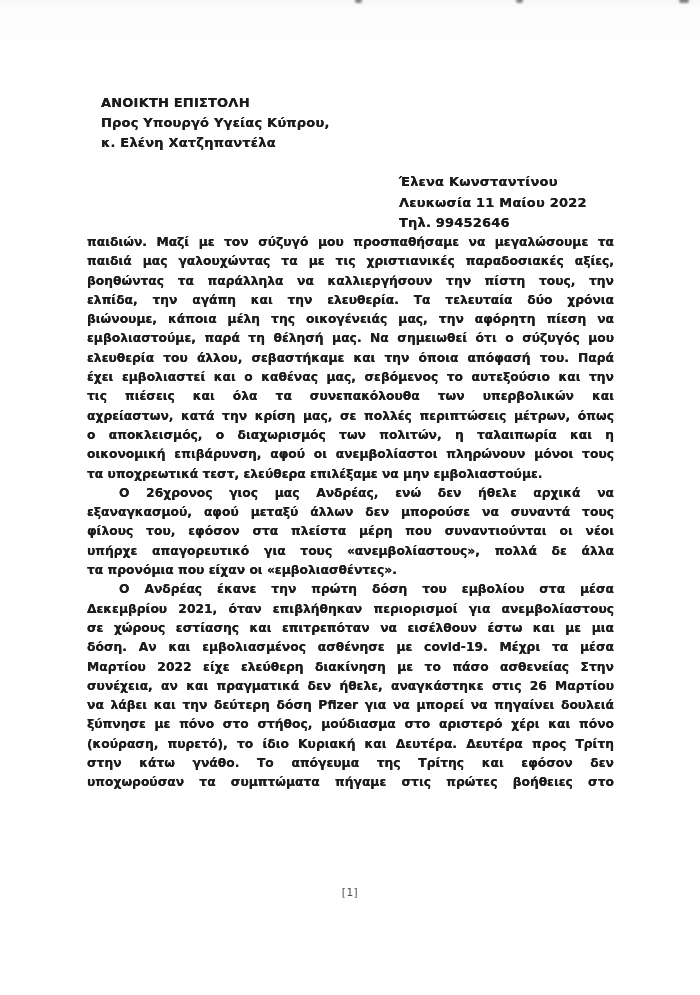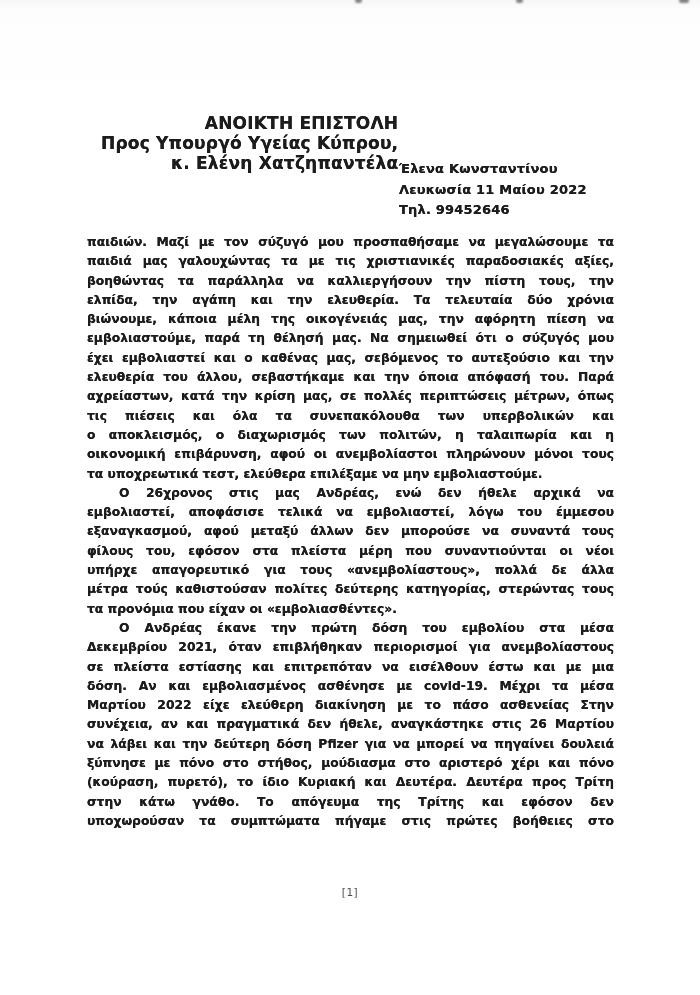--- a/index.html
+++ b/index.html
@@ -17,29 +17,28 @@
   
   .scan-mark{
     position:absolute;top:-2px;height:5px;border-radius:3px;
     background:#6d6d6d;filter:blur(1px);opacity:.85;
   }
   .mark-1{left:355px;width:7px;}
   .mark-2{left:516px;width:7px;}
   .mark-3{left:679px;width:10px;}
 
   .header-block{
-    position:absolute;left:101px;top:113px;
-    font-size:17px;font-weight:bold;line-height:20px;
+    position:absolute;left:101px;top:93px;
+    font-size:13px;font-weight:bold;line-height:20px;
     color:#1c1c1c;letter-spacing:.2px;
     text-shadow:0 0 .4px #1c1c1c;
     white-space:nowrap;
-    text-align:right;
   }
   .sender-block{
-    position:absolute;left:399px;top:159px;
+    position:absolute;left:399px;top:172px;
     font-size:13px;font-weight:bold;line-height:20.5px;
     color:#1c1c1c;letter-spacing:.2px;
     text-shadow:0 0 .4px #1c1c1c;
     white-space:nowrap;
   }
   .letter-body{
     position:absolute;left:87px;top:233px;width:527px;
     font-size:12.3px;font-weight:bold;
     color:#1d1d1d;
     text-shadow:0 0 .35px #1d1d1d;
@@ -82,37 +81,35 @@
     <div>Τηλ. 99452646</div>
   </div>
 
   <div class="letter-body">
       <div class="tline">παιδιών. Μαζί με τον σύζυγό μου προσπαθήσαμε να μεγαλώσουμε τα</div>
       <div class="tline">παιδιά μας γαλουχώντας τα με τις χριστιανικές παραδοσιακές αξίες,</div>
       <div class="tline">βοηθώντας τα παράλληλα να καλλιεργήσουν την πίστη τους, την</div>
       <div class="tline">ελπίδα, την αγάπη και την ελευθερία. Τα τελευταία δύο χρόνια</div>
       <div class="tline">βιώνουμε, κάποια μέλη της οικογένειάς μας, την αφόρητη πίεση να</div>
       <div class="tline">εμβολιαστούμε, παρά τη θέλησή μας. Να σημειωθεί ότι ο σύζυγός μου</div>
+      <div class="tline">ελευθερία του άλλου, σεβαστήκαμε και την όποια απόφασή του. Παρά</div>
       <div class="tline">έχει εμβολιαστεί και ο καθένας μας, σεβόμενος το αυτεξούσιο και την</div>
-      <div class="tline">ελευθερία του άλλου, σεβαστήκαμε και την όποια απόφασή του. Παρά</div>
+      <div class="tline">τις πιέσεις και όλα τα συνεπακόλουθα των υπερβολικών και</div>
       <div class="tline">αχρείαστων, κατά την κρίση μας, σε πολλές περιπτώσεις μέτρων, όπως</div>
-      <div class="tline">τις πιέσεις και όλα τα συνεπακόλουθα των υπερβολικών και</div>
       <div class="tline">ο αποκλεισμός, ο διαχωρισμός των πολιτών, η ταλαιπωρία και η</div>
       <div class="tline">οικονομική επιβάρυνση, αφού οι ανεμβολίαστοι πληρώνουν μόνοι τους</div>
       <div class="tline lastline">τα υποχρεωτικά τεστ, ελεύθερα επιλέξαμε να μην εμβολιαστούμε.</div>
-      <div class="tline indent">Ο 26χρονος στις μας Ανδρέας, ενώ δεν ήθελε αρχικά να</div>
-      <div class="tline">εμβολιαστεί, αποφάσισε τελικά να εμβολιαστεί, λόγω του έμμεσου</div>
+      <div class="tline indent">Ο 26χρονος γιος μας Ανδρέας, ενώ δεν ήθελε αρχικά να</div>
       <div class="tline">εξαναγκασμού, αφού μεταξύ άλλων δεν μπορούσε να συναντά τους</div>
       <div class="tline">φίλους του, εφόσον στα πλείστα μέρη που συναντιούνται οι νέοι</div>
       <div class="tline">υπήρχε απαγορευτικό για τους «ανεμβολίαστους», πολλά δε άλλα</div>
-      <div class="tline">μέτρα τούς καθιστούσαν πολίτες δεύτερης κατηγορίας, στερώντας τους</div>
       <div class="tline lastline">τα προνόμια που είχαν οι «εμβολιασθέντες».</div>
       <div class="tline indent">Ο Ανδρέας έκανε την πρώτη δόση του εμβολίου στα μέσα</div>
       <div class="tline">Δεκεμβρίου 2021, όταν επιβλήθηκαν περιορισμοί για ανεμβολίαστους</div>
-      <div class="tline">σε πλείστα εστίασης και επιτρεπόταν να εισέλθουν έστω και με μια</div>
+      <div class="tline">σε χώρους εστίασης και επιτρεπόταν να εισέλθουν έστω και με μια</div>
       <div class="tline">δόση. Αν και εμβολιασμένος ασθένησε με covid-19. Μέχρι τα μέσα</div>
       <div class="tline">Μαρτίου 2022 είχε ελεύθερη διακίνηση με το πάσο ασθενείας Στην</div>
       <div class="tline">συνέχεια, αν και πραγματικά δεν ήθελε, αναγκάστηκε στις 26 Μαρτίου</div>
       <div class="tline">να λάβει και την δεύτερη δόση Pfizer για να μπορεί να πηγαίνει δουλειά</div>
       <div class="tline">ξύπνησε με πόνο στο στήθος, μούδιασμα στο αριστερό χέρι και πόνο</div>
       <div class="tline">(κούραση, πυρετό), το ίδιο Κυριακή και Δευτέρα. Δευτέρα προς Τρίτη</div>
       <div class="tline">στην κάτω γνάθο. Το απόγευμα της Τρίτης και εφόσον δεν</div>
       <div class="tline">υποχωρούσαν τα συμπτώματα πήγαμε στις πρώτες βοήθειες στο</div>
     </div>
 

